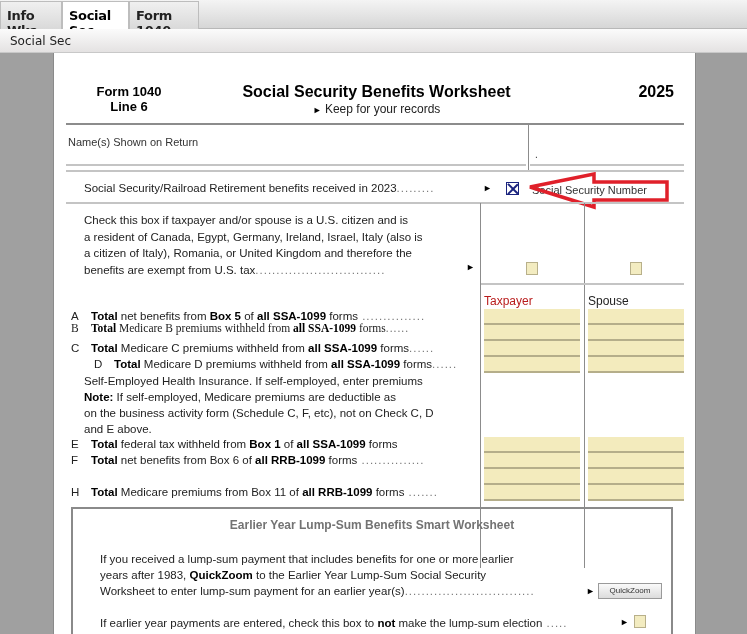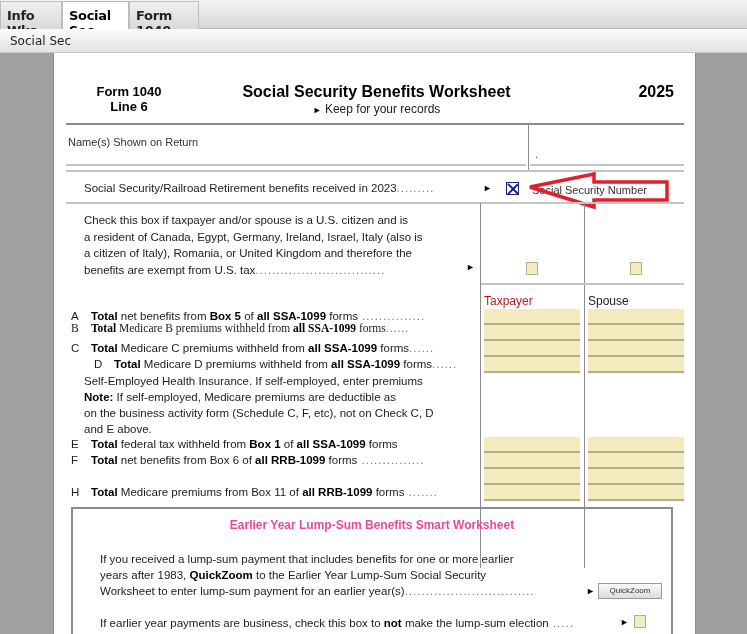--- a/index.html
+++ b/index.html
@@ -162,28 +162,28 @@
   <div class="field" style="left:430px;top:384px;width:96px;"></div>
   <div class="field" style="left:534px;top:384px;width:96px;"></div>
   <div class="field" style="left:430px;top:400px;width:96px;"></div>
   <div class="field" style="left:534px;top:400px;width:96px;"></div>
   <div class="field" style="left:430px;top:416px;width:96px;"></div>
   <div class="field" style="left:534px;top:416px;width:96px;"></div>
   <div class="field" style="left:430px;top:432px;width:96px;"></div>
   <div class="field" style="left:534px;top:432px;width:96px;"></div>
 
   <div class="smart">
-    <div class="abs" style="left:0;top:9px;width:598px;text-align:center;font-size:12px;font-weight:bold;color:#ec4899;">Earlier Year Lump-Sum Benefits Smart Worksheet</div>
+    <div class="abs" style="left:0;top:9px;width:598px;text-align:center;font-size:12px;font-weight:bold;color:#737373;">Earlier Year Lump-Sum Benefits Smart Worksheet</div>
     <div class="abs row-text" style="left:27px;top:42px;">
       <div>If you received a lump-sum payment that includes benefits for one or more earlier</div>
       <div><span>years after 1983, </span><b>QuickZoom</b><span> to the Earlier Year Lump-Sum Social Security</span></div>
       <div><span>Worksheet to enter lump-sum payment for an earlier year(s)</span><span class="dots">...............................</span></div>
     </div>
     <div class="abs arrow" style="left:513px;top:77px;">►</div>
     <div class="qz-btn" style="left:525px;top:74px;">QuickZoom</div>
 
     <div class="abs row-text" style="left:27px;top:106px;">
-      <span>If earlier year payments are business, check this box to </span><b>not</b><span> make the lump-sum election</span><span class="dots"> .....</span>
+      <span>If earlier year payments are entered, check this box to </span><b>not</b><span> make the lump-sum election</span><span class="dots"> .....</span>
     </div>
     <div class="abs arrow" style="left:547px;top:108px;">►</div>
     <div class="cbox" style="left:561px;top:106px;"></div>
   </div>
 </div>
 
 </body></html>

